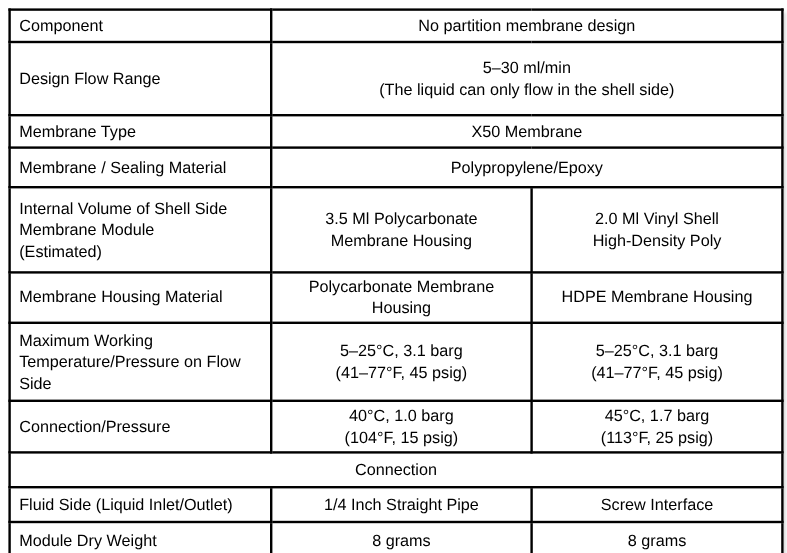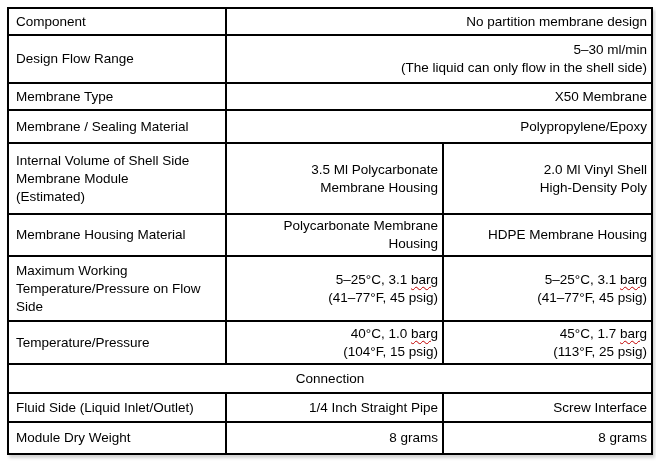--- a/index.html
+++ b/index.html
@@ -25,37 +25,36 @@
     vertical-align: middle;
     font-size: 13.5px;
     line-height: 18px;
     overflow: hidden;
   }
   td.label {
     text-align: left;
     padding: 2px 15px 2px 7px;
   }
   td.val {
-    text-align: right;
+    text-align: center;
     padding: 2px 4px;
   }
   td.section {
     text-align: center;
     padding: 2px 4px;
   }
   .line { white-space: nowrap; }
   .sq {
-    text-decoration: underline;
     text-decoration-style: wavy;
     text-decoration-color: #c00000;
     text-decoration-thickness: 1px;
     text-underline-offset: 2px;
   }
   tr.h27 { height: 27px; }
-  tr.h46 { height: 48px; }
+  tr.h46 { height: 61px; }
   tr.h28 { height: 33px; border-radius: 13px; }
   tr.h63 { height: 71px; }
   tr.h37 { height: 37px; }
   tr.h65 { height: 65px; border-radius: 31px; }
   tr.h43 { height: 43px; }
   tr.h29 { height: 29px; }
   tr.h24 { height: 32px; }
 </style>
 </head>
 <body>
@@ -127,21 +126,21 @@
           <div class="line"><span>5–25°C, 3.1 </span><span class="sq">barg</span></div>
           <div class="line">(41–77°F, 45 psig)</div>
         </td>
         <td class="val">
           <div class="line"><span>5–25°C, 3.1 </span><span class="sq">barg</span></div>
           <div class="line">(41–77°F, 45 psig)</div>
         </td>
       </tr>
 
       <tr class="h43">
-        <td class="label">Temperature/Pressure</td>
+        <td class="label">Connection/Pressure</td>
         <td class="val">
           <div class="line"><span>40°C, 1.0 </span><span class="sq">barg</span></div>
           <div class="line">(104°F, 15 psig)</div>
         </td>
         <td class="val">
           <div class="line"><span>45°C, 1.7 </span><span class="sq">barg</span></div>
           <div class="line">(113°F, 25 psig)</div>
         </td>
       </tr>
 

